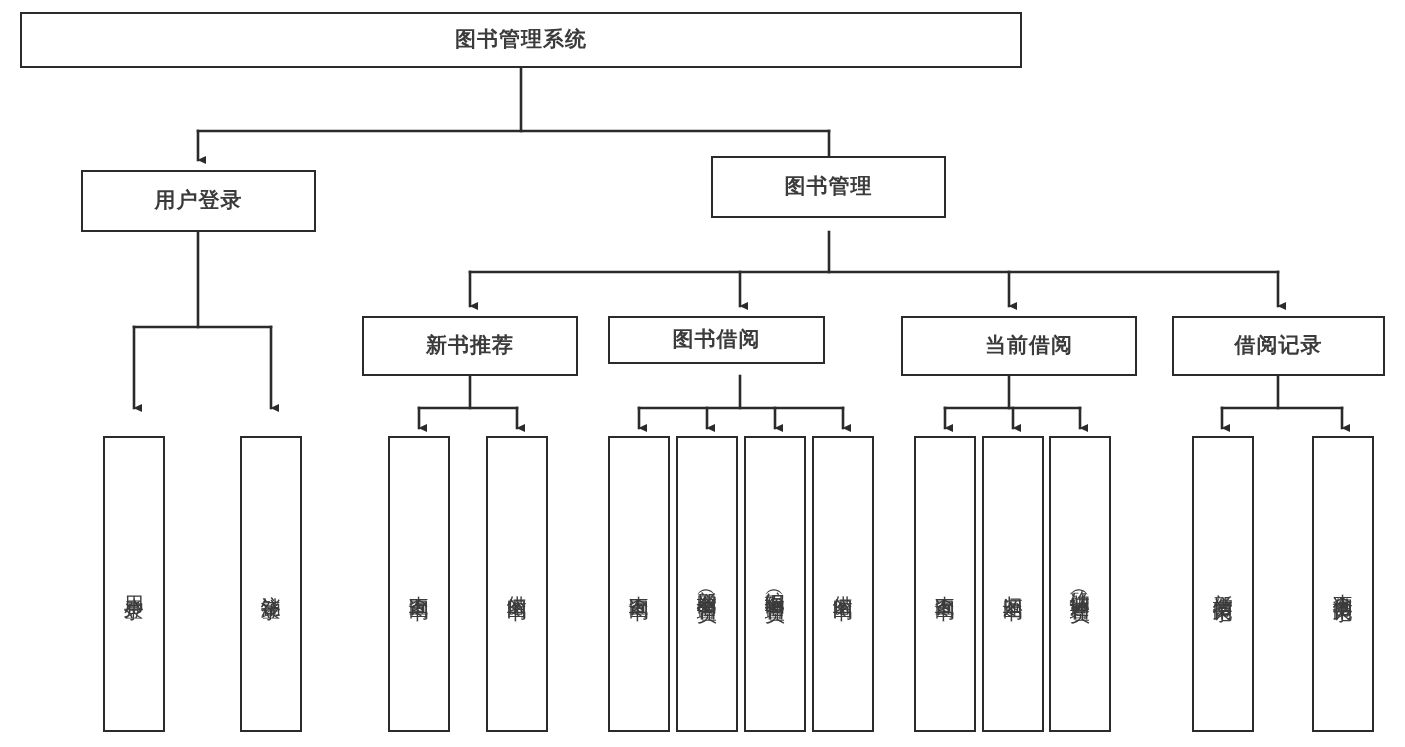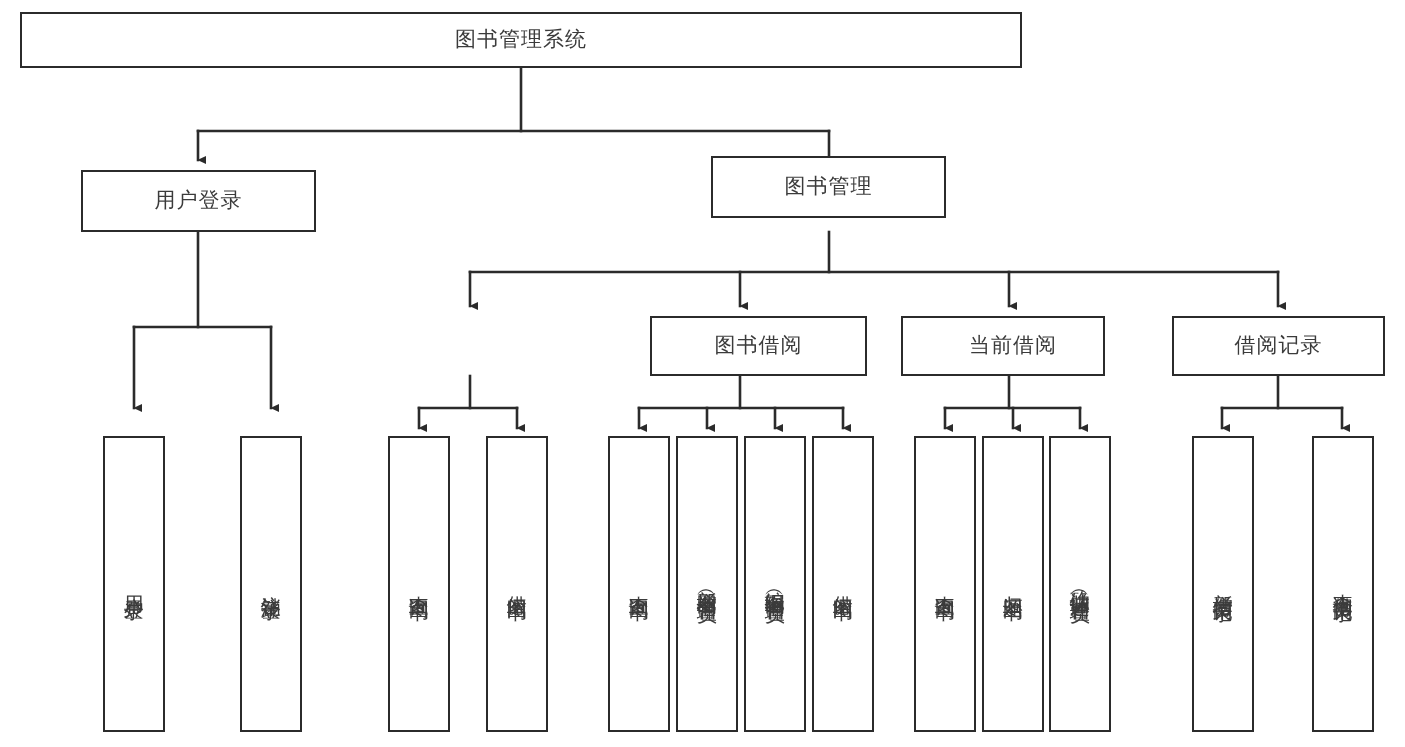--- a/index.html
+++ b/index.html
@@ -34,20 +34,21 @@
     display: flex;
     align-items: center;
     justify-content: center;
     color: #3b3b3b;
   }
   .node-label-h {
     font-size: 21px;
     line-height: 1.1;
     white-space: nowrap;
     letter-spacing: 1px;
+    font-weight: bold;
   }
   .node-label-v {
     font-size: 20px;
     line-height: 1.22;
     writing-mode: vertical-rl;
     text-orientation: upright;
     letter-spacing: 2px;
     white-space: nowrap;
   }
   .leaf-box {
@@ -136,24 +137,27 @@
     <span class="node-label-h">图书管理系统</span>
   </div>
 
   <div class="node-box" style="left:81px; top:170px; width:235px; height:62px;">
     <span class="node-label-h">用户登录</span>
   </div>
   <div class="node-box" style="left:711px; top:156px; width:235px; height:62px;">
     <span class="node-label-h">图书管理</span>
   </div>
 
-  <div class="node-box" style="left:650px; top:316px; width:217px; height:60px;">
+  <div class="node-box" style="left:362px; top:316px; width:216px; height:60px;">
+    <span class="node-label-h">新书推荐</span>
+  </div>
+  <div class="node-box" style="left:608px; top:316px; width:217px; height:48px;">
     <span class="node-label-h">图书借阅</span>
   </div>
-  <div class="node-box" style="left:901px; top:316px; width:204px; height:60px;padding-left:20px;">
+  <div class="node-box" style="left:901px; top:316px; width:236px; height:60px;padding-left:20px;">
     <span class="node-label-h">当前借阅</span>
   </div>
   <div class="node-box" style="left:1172px; top:316px; width:213px; height:60px;">
     <span class="node-label-h">借阅记录</span>
   </div>
 
   <div class="node-box leaf-box leaf-mid" style="left:103px; top:436px; width:62px; height:296px;">
     <span class="node-label-v" style="margin-top: 142px;">用户登录</span>
   </div>
   <div class="node-box leaf-box leaf-mid" style="left:240px; top:436px; width:62px; height:296px;">

